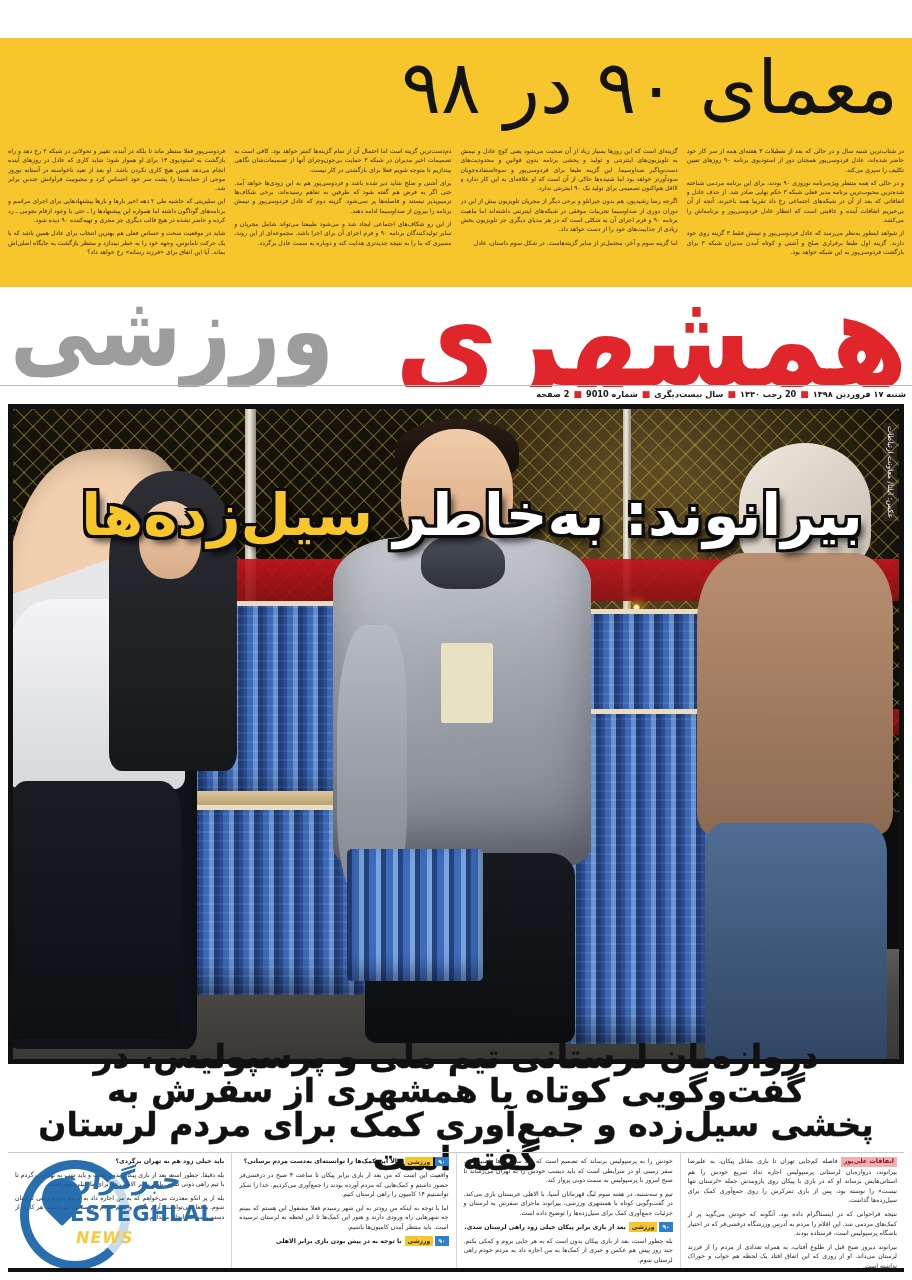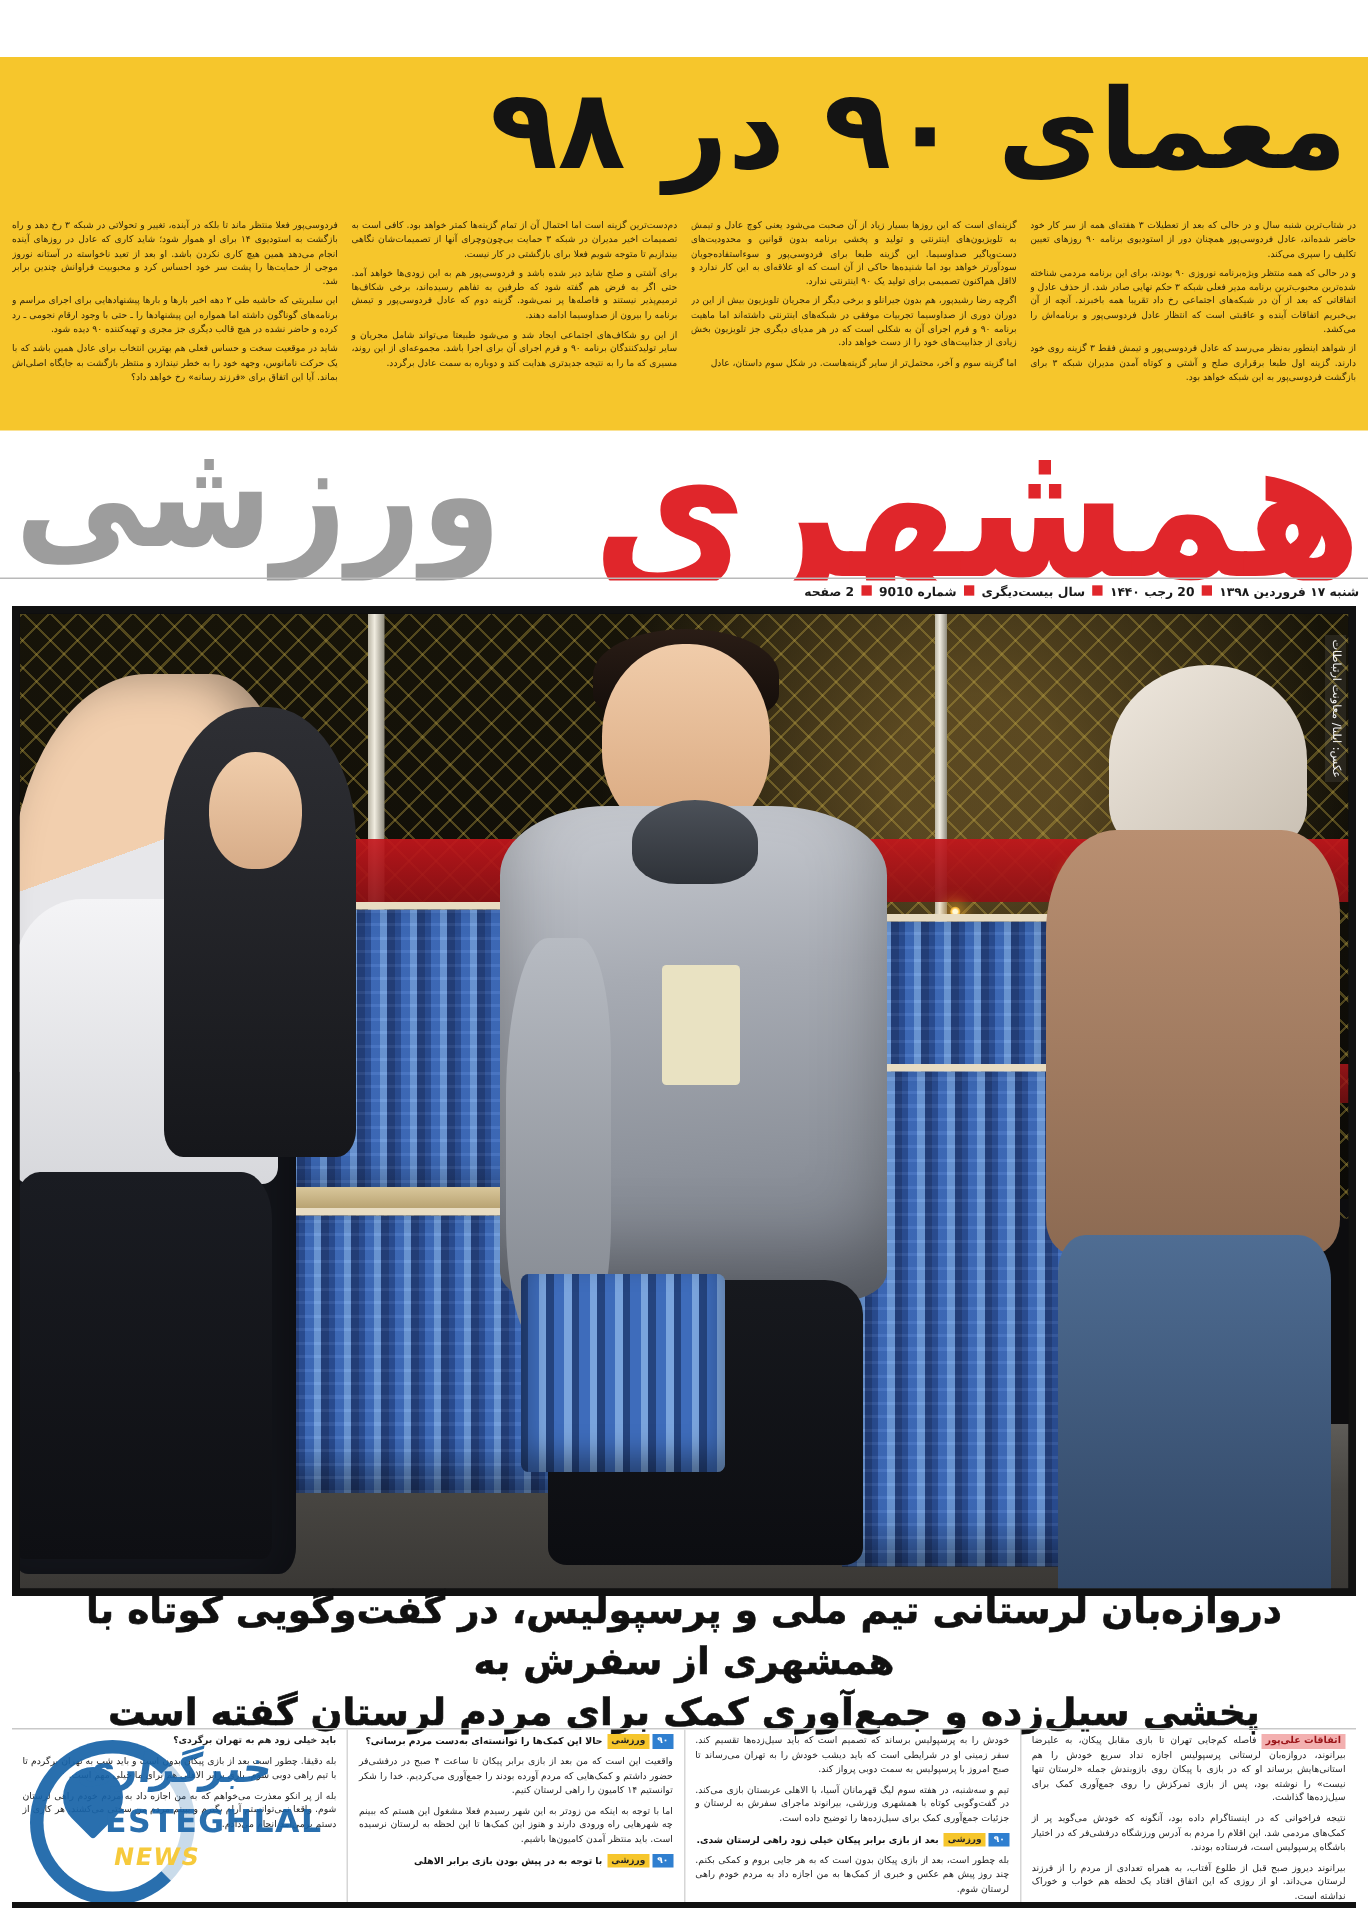--- a/index.html
+++ b/index.html
@@ -14,21 +14,21 @@
   .page{position:absolute;inset:0;background:#fff;}
 
   
   .promo{
     position:absolute;left:0;top:38px;width:912px;height:249px;
     background:#F6C62C;
   }
   .promo-inner{position:relative;width:100%;height:100%;}
   .promo-title{
     position:absolute;right:14px;top:6px;
-    font-size:74px;line-height:86px;font-weight:bold;
+    font-size:74px;line-height:86px;font-weight:normal;
     letter-spacing:-2px;color:#141414;direction:rtl;
     white-space:nowrap;
   }
   .promo-sub{
     position:absolute;left:18px;top:14px;width:430px;
     text-align:right;direction:rtl;
     font-size:17.5px;line-height:25px;font-weight:bold;color:#1a1208;
   }
 
   
@@ -247,21 +247,21 @@
     background:rgba(255,255,255,.08);padding:3px 2px;white-space:nowrap;
   }
 
   
   .deck{
     position:absolute;left:8px;top:1070px;width:896px;height:76px;
     display:flex;align-items:center;justify-content:center;
     direction:rtl;text-align:center;
   }
   .deck-text{
-    font-size:25px;line-height:34px;font-weight:bold;color:#111;text-align:center;
+    font-size:33px;line-height:34px;font-weight:bold;color:#111;text-align:center;
     -webkit-text-stroke:0.4px #111;
   }
 
   
   .bottom{
     position:absolute;left:8px;top:1152px;width:896px;height:116px;
     display:flex;flex-direction:row;direction:rtl;gap:0;
     border-top:1px solid #c9c9c9;
   }
   .bcol{
@@ -427,20 +427,21 @@
         <div class="girl-scarf"></div>
         <div class="girl-coat"></div>
         <div class="girl-jeans"></div>
       </div>
 
       <div class="photo-credit">عکس: ایلنا/ معاونت ارتباطات</div>
     </div>
   </div>
 
   <div class="hero-head">
+    <div class="hh-line"><span>بیرانوند: به‌خاطر </span><span class="hh-accent">سیل‌زده‌ها</span></div>
   </div>
 
   <div class="deck">
     <div class="deck-text">
       <div>دروازه‌بان لرستانی تیم ملی و پرسپولیس، در گفت‌وگویی کوتاه با همشهری از سفرش به</div>
       <div>پخشی سیل‌زده و جمع‌آوری کمک برای مردم لرستان گفته است</div>
     </div>
   </div>
 
   <div class="bottom">

